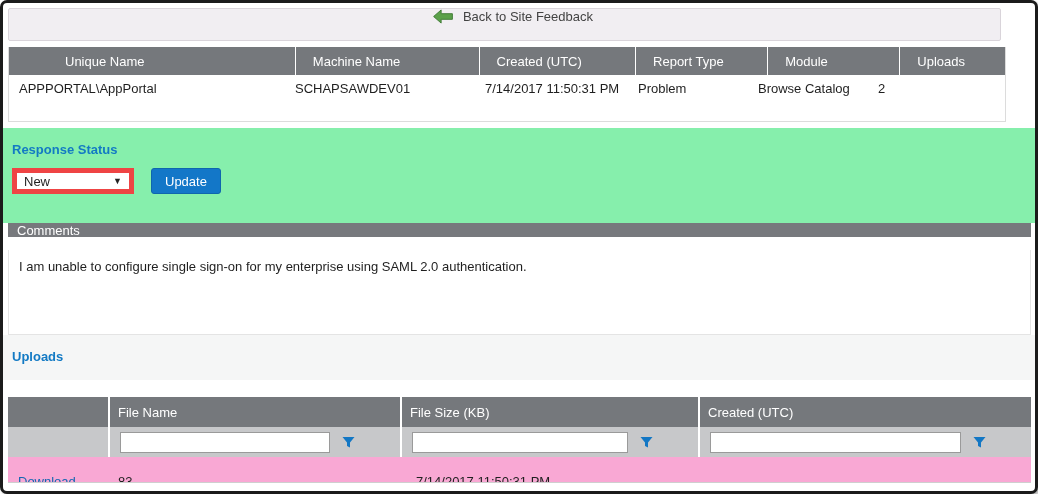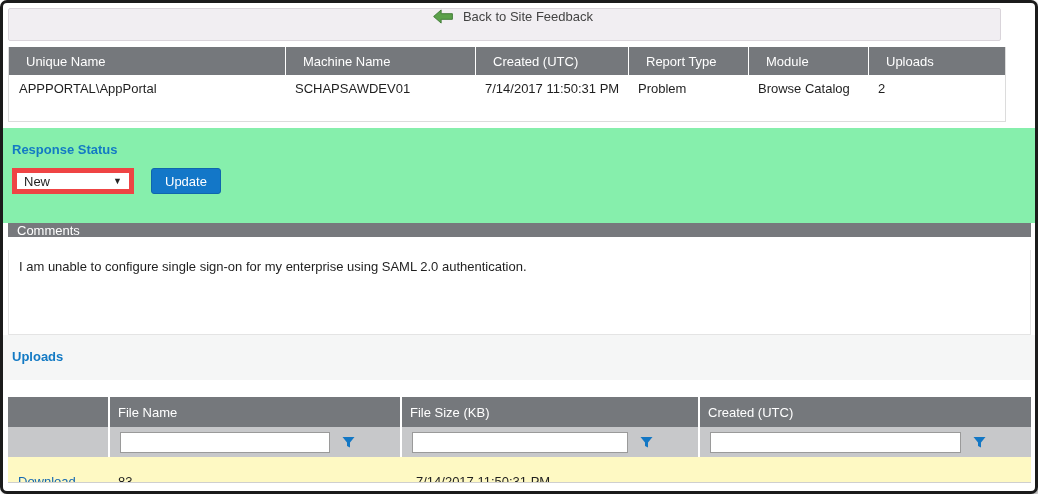--- a/index.html
+++ b/index.html
@@ -21,21 +21,21 @@
   .delete-icon {
     width:19px; height:19px; border-radius:50%;
     background:radial-gradient(circle at 35% 28%, #ef8177, #d8372a 55%, #9d1208 95%);
     box-shadow:0 0 0 2px #d6d4d6, inset 0 1px 2px rgba(255,255,255,.5);
     color:#ffffff; font-weight:bold; font-size:10px;
     display:flex; align-items:center; justify-content:center;
   }
   
   .detail-table { position:absolute; left:5px; top:44px; width:998px; background:#ffffff; border:1px solid #dcdcdc; border-top:none; }
   .dt-head { display:flex; height:28px; background:#75787c; color:#ffffff; }
-  .dt-head .cell { display:flex; align-items:center; padding-left:17px; border-left:1px solid #ffffff; overflow:hidden; white-space:nowrap; }
+  .dt-head .cell { display:flex; align-items:center; padding-left:17px; border-left:1px solid #ffffff; overflow:hidden; white-space:nowrap;margin-left:39px; }
   .dt-head .cell:first-child { border-left:none; }
   .dt-row { display:flex; height:24px; padding-top:6px; }
   .dt-row .cell { padding-left:10px; white-space:nowrap; overflow:hidden; }
   .dt-filler { height:22px; }
   .c0{width:276px;} .c1{width:190px;} .c2{width:153px;} .c3{width:120px;} .c4{width:120px;} .c5{width:137px;}
   
   .rs-band { position:absolute; left:0; top:125px; width:1032px; height:95px; background:#86efac; }
   .section-heading { color:#137ac4; font-weight:bold; font-size:13px; }
   .rs-label { position:absolute; left:9px; top:14px; }
   .rs-controls { position:absolute; left:9px; top:40px; display:flex; align-items:center; }
@@ -65,21 +65,21 @@
   .uploads-label { position:absolute; left:9px; top:14px; }
   .uploads-table { position:absolute; left:5px; top:394px; width:1023px; border-bottom:1px solid #cfcfcf; }
   .ut-head { display:flex; height:30px; background:#75787c; color:#ffffff; }
   .ut-head .cell { display:flex; align-items:center; padding-left:8px; border-left:2px solid #ffffff; white-space:nowrap; }
   .ut-head .cell:first-child { border-left:none; }
   .ut-filter { display:flex; height:30px; background:#c7c8ca; }
   .ut-filter .cell { display:flex; align-items:center; padding:0 45px 0 10px; border-left:2px solid #ffffff; }
   .ut-filter .cell:first-child { border-left:none; }
   .filter-input { flex:1; height:21px; border:1px solid #9a9a9a; background:#ffffff; margin-right:12px; min-width:40px; font-family:"Liberation Sans", sans-serif; }
   .funnel-icon { flex:none; display:block; }
-  .ut-row { display:flex; height:25px; background:#fef9c3; padding-top:17px; }
+  .ut-row { display:flex; height:25px; background:#f9a8d4; padding-top:17px; }
   .ut-row .cell { padding-left:10px; white-space:nowrap; overflow:hidden; }
   .u0{width:100px;} .u1{width:292px;} .u2{width:298px;} .u3{width:333px;}
   .link { color:#1266b1; text-decoration:underline; cursor:pointer; }
 </style>
 </head>
 <body>
 
 <div class="page">
 
   <div class="toolbar">

